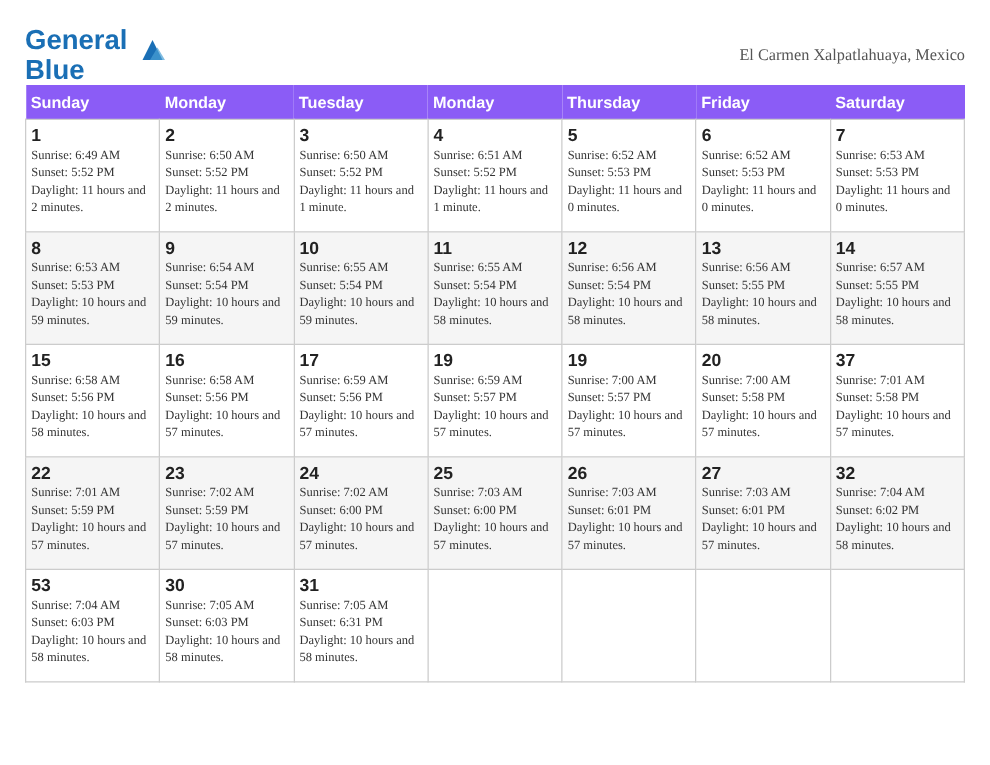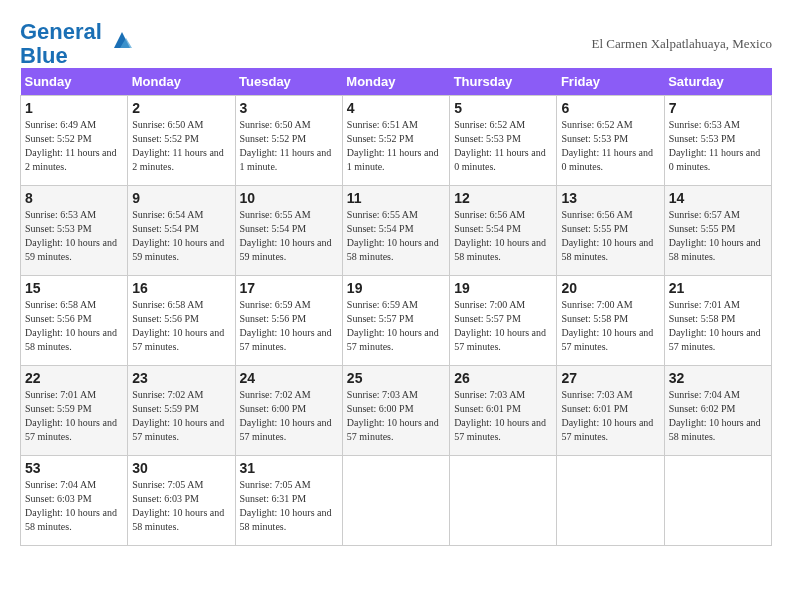--- a/index.html
+++ b/index.html
@@ -277,21 +277,21 @@
       </td>
         <td>
         <span class="day-number">20</span>
         <div class="day-info">
           <span>Sunrise: 7:00 AM</span><br>
           <span>Sunset: 5:58 PM</span><br>
           <span>Daylight: 10 hours and 57 minutes.</span>
         </div>
       </td>
         <td>
-        <span class="day-number">21</span>
+        <span class="day-number">37</span>
         <div class="day-info">
           <span>Sunrise: 7:01 AM</span><br>
           <span>Sunset: 5:58 PM</span><br>
           <span>Daylight: 10 hours and 57 minutes.</span>
         </div>
       </td>
       </tr>
       <tr>
         <td>
         <span class="day-number">22</span>

